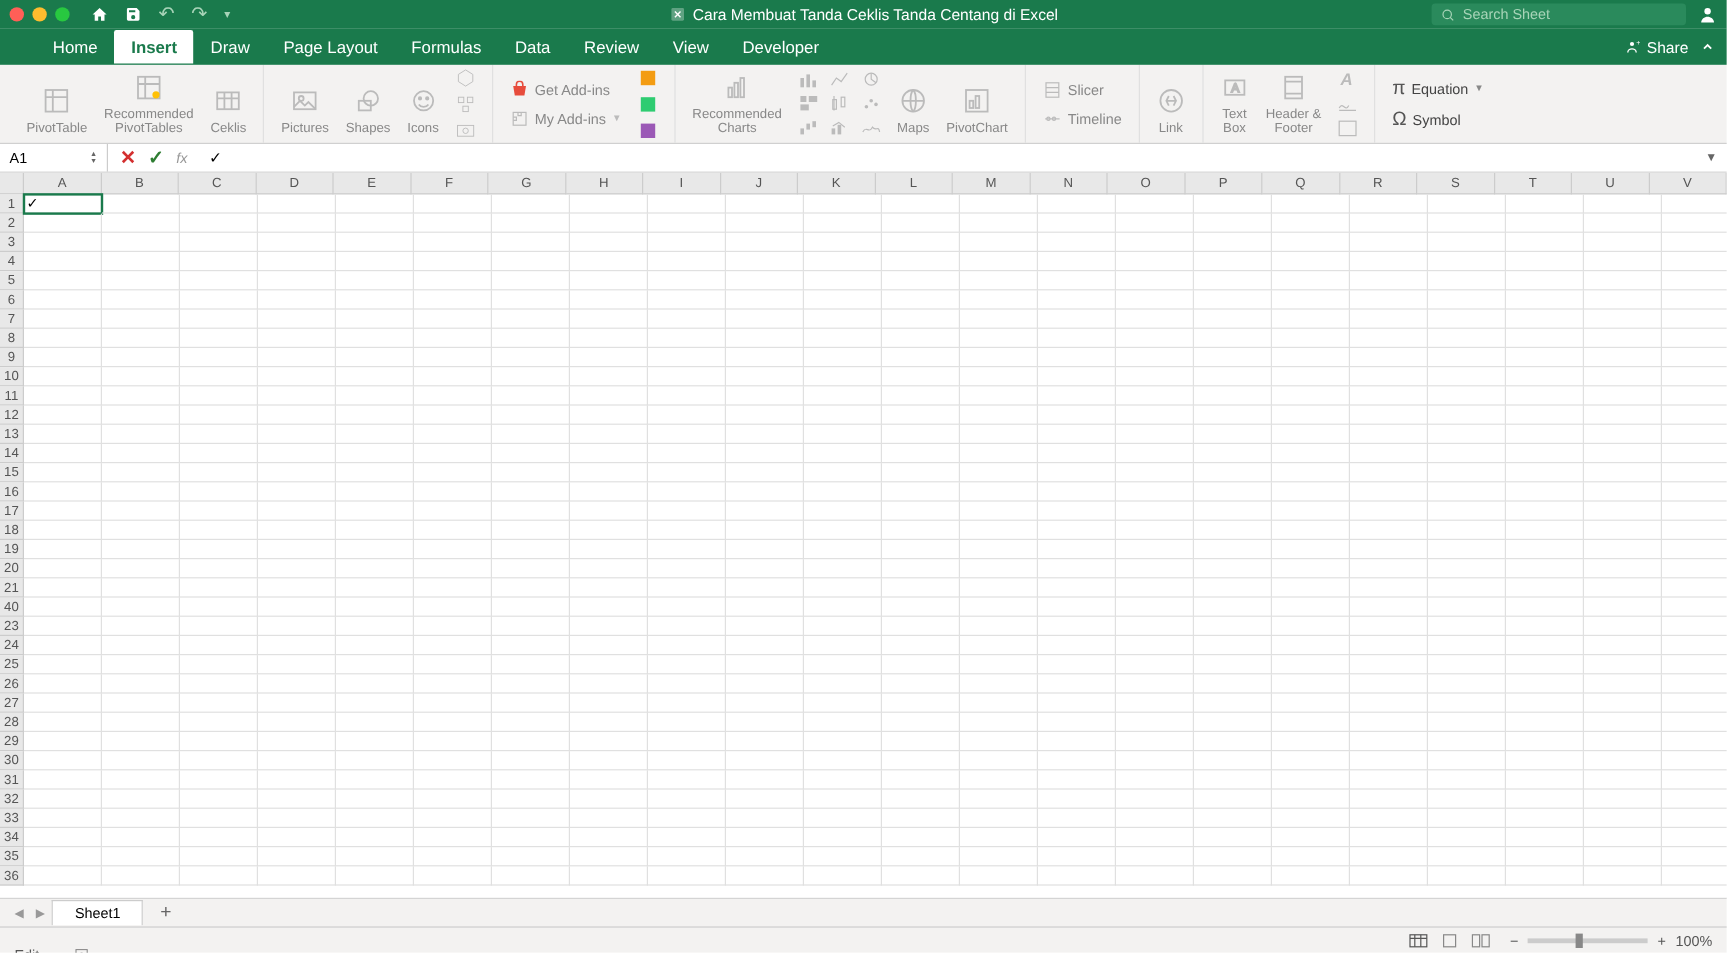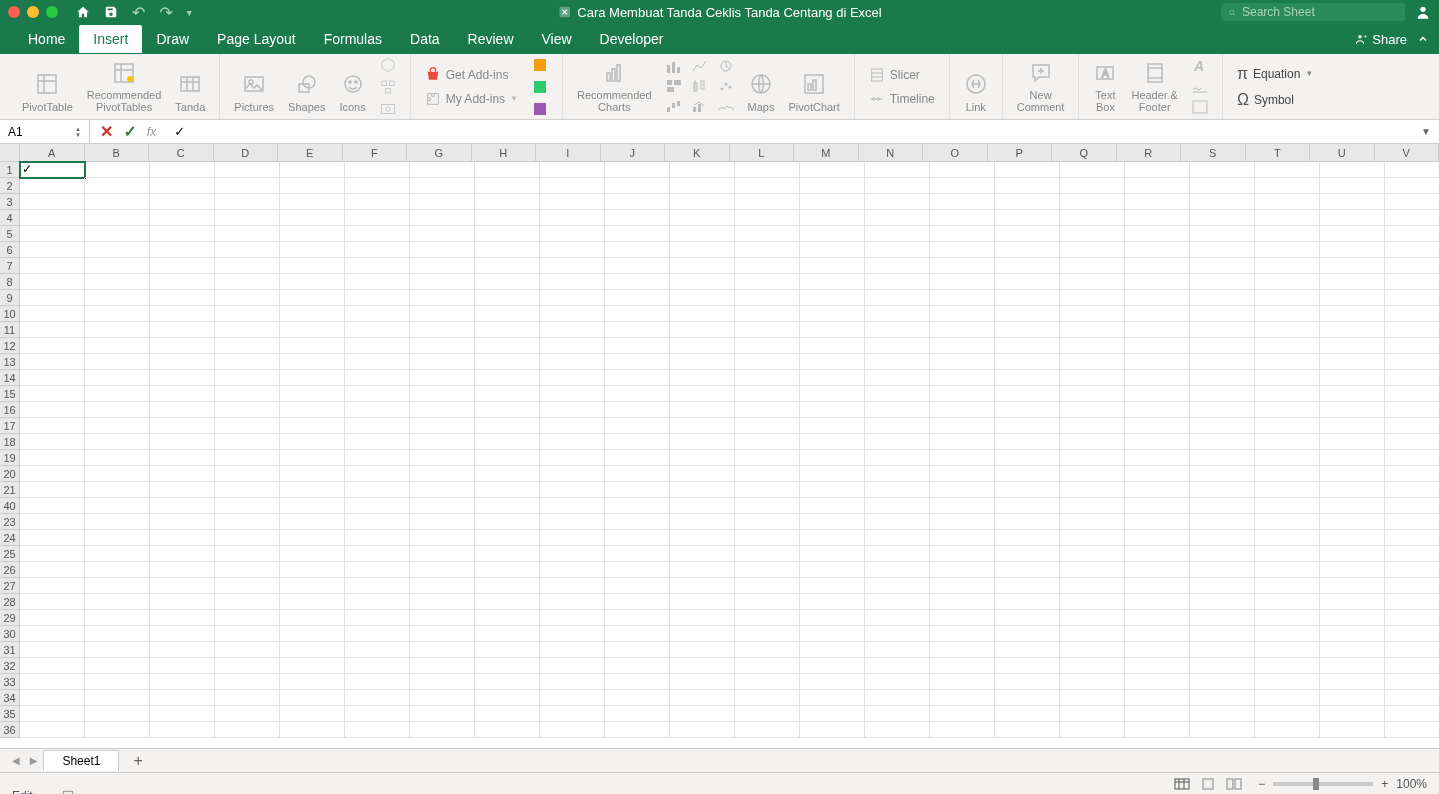--- a/index.html
+++ b/index.html
@@ -8,29 +8,29 @@
 
 .title-bar { height: 24px; background: #1a7a4c; display: flex; align-items: center; padding: 0 8px; position: relative; }
 .traffic-lights { display: flex; gap: 7px; }
 .traffic-light { width: 12px; height: 12px; border-radius: 50%; }
 .tl-red { background: #ff5f57; }
 .tl-yellow { background: #febc2e; }
 .tl-green { background: #28c840; }
 .title-icons { display: flex; gap: 14px; margin-left: 18px; color: #fff; align-items: center; }
 .title-icons svg, .title-icons span { color: #fff; fill: #fff; }
 .doc-title { position: absolute; left: 50%; transform: translateX(-50%); color: #fff; font-size: 13px; display: flex; align-items: center; gap: 6px; }
-.search-box { margin-left: auto; background: #2a8a5c; border-radius: 3px; padding: 2px 8px; display: flex; align-items: flex-end; gap: 6px; width: 184px; }
+.search-box { margin-left: auto; background: #2a8a5c; border-radius: 3px; padding: 2px 8px; display: flex; align-items: flex-end; gap: 6px; width: 212px; }
 .search-box input { background: transparent; border: none; color: #fff; font-size: 12px; outline: none; flex: 1; }
 .search-box input::placeholder { color: #a8d4b8; }
 .user-icon { margin-left: 10px; color: #fff; }
 
 
-.menu-bar { height: 30px; background: #1a7a4c; display: flex; align-items: center; padding-left: 14px; position: relative; }
+.menu-bar { height: 30px; background: #1a7a4c; display: flex; align-items: center; padding-left: 30px; position: relative; }
 .menu-item { color: #fff; font-size: 14px; padding: 6px 14px; cursor: pointer; }
-.menu-item.active { background: #fff; color: #1a7a4c; border-radius: 2px 2px 0 0; }
+.menu-item.active { background: #fff; color: #1a7a4c; border-radius: 2px 2px 0 0; font-weight: bold; }
 .menu-right { margin-left: auto; display: flex; align-items: center; gap: 10px; padding-right: 10px; color: #fff; font-size: 13px; }
 .share-btn { display: flex; align-items: center; gap: 5px; }
 .chevron-up { width: 12px; height: 12px; }
 
 
 .ribbon { height: 66px; background: #f3f2f1; border-bottom: 1px solid #d0d0d0; display: flex; align-items: center; padding: 0 8px; gap: 0; }
 .ribbon-group { display: flex; align-items: flex-end; padding: 4px 10px; height: 100%; border-right: 1px solid #e0e0e0; gap: 6px; }
 .ribbon-group:last-child { border-right: none; }
 .ribbon-btn { display: flex; flex-direction: column; align-items: center; justify-content: flex-end; gap: 3px; cursor: pointer; padding: 2px 4px; height: 58px; color: #888; font-size: 11px; text-align: center; }
 .ribbon-btn .ico { height: 28px; display: flex; align-items: center; justify-content: center; }
@@ -177,21 +177,21 @@
     </div>
     <div class="ribbon-btn">
       <div class="ico">
           <svg width="24" height="24" viewBox="0 0 24 24" fill="none" stroke="#bbb" stroke-width="1.5">
             <rect x="3" y="5" width="18" height="14"></rect>
             <line x1="3" y1="10" x2="21" y2="10"></line>
             <line x1="9" y1="5" x2="9" y2="19"></line>
             <line x1="15" y1="5" x2="15" y2="19"></line>
           </svg>
         </div>
-      <span>Tanda</span>
+      <span>Ceklis</span>
     </div>
   </div>
 
   <div class="ribbon-group">
     <div class="ribbon-btn">
       <div class="ico">
           <svg width="24" height="24" viewBox="0 0 24 24" fill="none" stroke="#bbb" stroke-width="1.5">
             <rect x="3" y="5" width="18" height="14"></rect>
             <circle cx="9" cy="10" r="2"></circle>
             <path d="M3 17l5-5 4 4 3-3 6 6"></path>
@@ -398,33 +398,20 @@
       <div class="ico">
           <svg width="24" height="24" viewBox="0 0 24 24" fill="none" stroke="#bbb" stroke-width="1.5">
             <circle cx="12" cy="12" r="9"></circle>
             <path d="M8 12h8M10 8l-2 4 2 4M14 8l2 4-2 4"></path>
           </svg>
         </div>
       <span>Link</span>
     </div>
   </div>
 
-  <div class="ribbon-group">
-    <div class="ribbon-btn">
-      <div class="ico">
-          <svg width="24" height="24" viewBox="0 0 24 24" fill="none" stroke="#bbb" stroke-width="1.5">
-            <path d="M4 4h16v12H10l-4 4v-4H4z"></path>
-            <line x1="12" y1="7" x2="12" y2="13"></line>
-            <line x1="9" y1="10" x2="15" y2="10"></line>
-          </svg>
-        </div>
-      <span style="white-space:pre-line">New
-Comment</span>
-    </div>
-  </div>
 
   <div class="ribbon-group">
     <div class="ribbon-btn">
       <div class="ico">
           <svg width="24" height="24" viewBox="0 0 24 24" fill="none" stroke="#bbb" stroke-width="1.5">
             <rect x="4" y="6" width="16" height="12"></rect>
             <text x="9" y="16" font-size="10" fill="#bbb">A</text>
           </svg>
         </div>
       <span style="white-space:pre-line">Text

